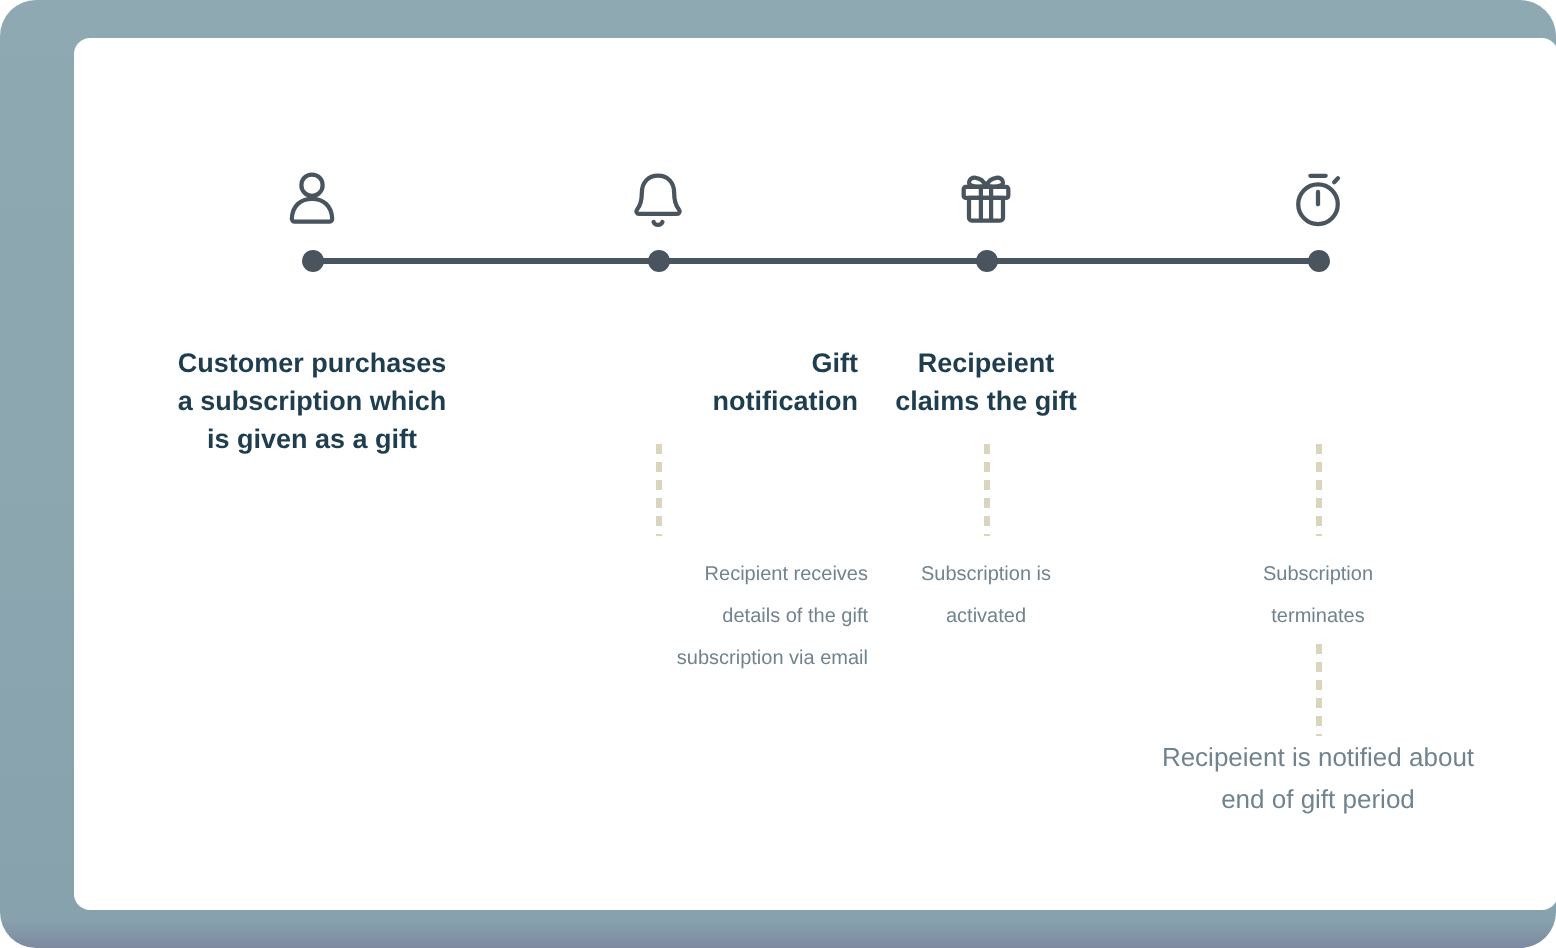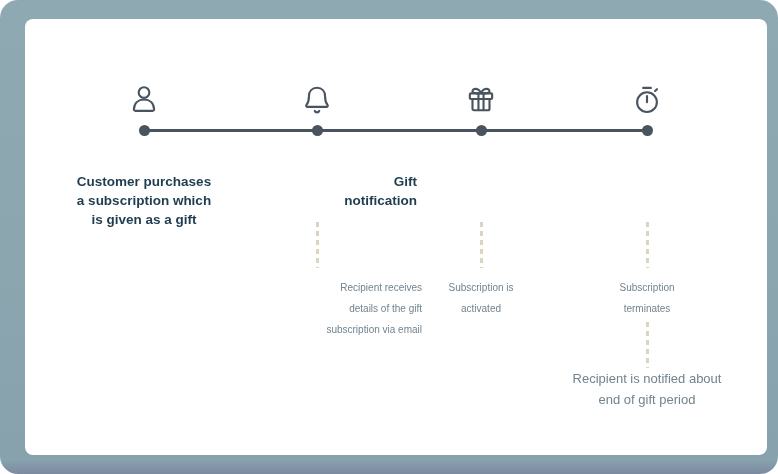--- a/index.html
+++ b/index.html
@@ -6,21 +6,21 @@
   body{font-family:"Liberation Sans","DejaVu Sans",sans-serif;}
   .frame{
     position:relative;
     width:778px;height:474px;
     background:linear-gradient(180deg,#8fa9b3 0%,#8ca6b0 55%,#87a2ad 97%,#7d89a0 100%);
     border-radius:18px;
     overflow:hidden;
   }
   .card{
     position:absolute;
-    left:25px;top:19px;
+    left:37px;top:19px;
     width:742px;height:436px;
     background:#ffffff;
     border-radius:8px;
   }
   .timeline-line{
     position:absolute;
     left:119px;top:110px;
     width:504px;height:3px;
     border-radius:2px;
     background:#49545e;
@@ -137,37 +137,39 @@
         <svg viewBox="0 0 32 32" fill="none" stroke="#49545e" stroke-width="2" stroke-linecap="round" stroke-linejoin="round">
           <rect x="5.5" y="9.8" width="21" height="5.2" rx="1"></rect>
           <path d="M8 15 h16 v9.3 a1.4 1.4 0 0 1 -1.4 1.4 h-13.2 a1.4 1.4 0 0 1 -1.4 -1.4 z"></path>
           <line x1="13.6" y1="9.8" x2="13.6" y2="25.5"></line>
           <line x1="18.4" y1="9.8" x2="18.4" y2="25.5"></line>
           <path d="M16 9.5 c-2.2 -5.2 -8 -4.8 -8 -1.7 c0 1.9 4 2.2 8 1.7 z"></path>
           <path d="M16 9.5 c2.2 -5.2 8 -4.8 8 -1.7 c0 1.9 -4 2.2 -8 1.7 z"></path>
         </svg>
       </div>
       <div class="dot"></div>
+      <div class="title">Recipeient
+claims the gift</div>
       <div class="dash dash1"></div>
       <div class="subtitle">Subscription is
 activated</div>
     </div>
 
     <div class="col c4">
       <div class="icon">
         <svg viewBox="0 0 32 32" fill="none" stroke="#49545e" stroke-width="2" stroke-linecap="round" stroke-linejoin="round">
           <circle cx="16" cy="18" r="9.3"></circle>
           <line x1="16" y1="18" x2="16" y2="12.2"></line>
           <line x1="12.4" y1="4.6" x2="19.6" y2="4.6"></line>
           <line x1="23.6" y1="7.6" x2="25.4" y2="5.8"></line>
         </svg>
       </div>
       <div class="dot"></div>
       <div class="dash dash1"></div>
       <div class="subtitle">Subscription
 terminates</div>
       <div class="dash dash2"></div>
-      <div class="subtitle2">Recipient is notified about
+      <div class="subtitle2">Recipeient is notified about
 end of gift period</div>
     </div>
 
   </div>
 </div>
 
 </body></html>

